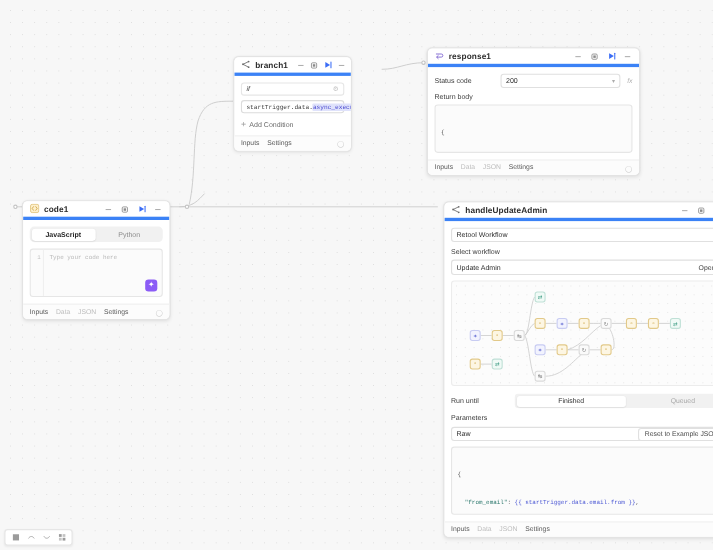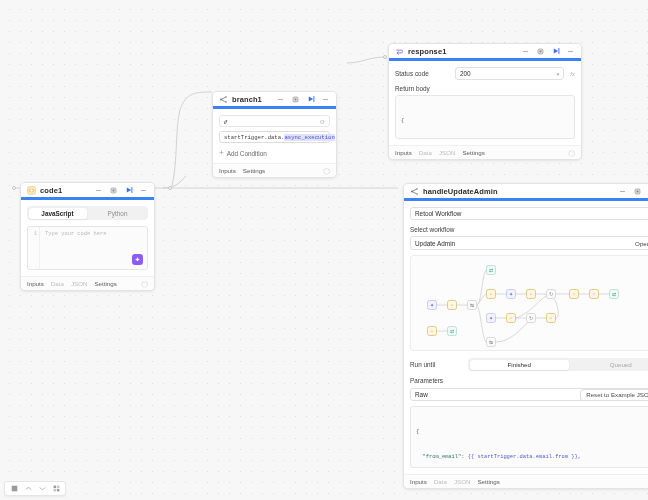--- a/index.html
+++ b/index.html
@@ -80,21 +80,21 @@
     font-family: "Liberation Mono", monospace;
     font-size: 5.4px; line-height: 8.4px;
     color: #4a4a4a; padding: 4px 5px;
     overflow: hidden; white-space: pre;
   }
   .k { color: #2f7a6f; }
   .b { color: #4f5bd5; }
   .pn { color: #555; }
 
   
-  #node-branch { left: 212px; top: 51px; width: 125px; margin-top: 40px; }
+  #node-branch { left: 212px; top: 51px; width: 108px; }
   .cond-row {
     border: 1px solid #e6e6e6; border-radius: 3px;
     background: #fff; height: 12px; display: flex; align-items: center;
     padding: 0 4px; margin-bottom: 4px;
   }
   .cond-if { font-size: 6.2px; color: #3a3a3a; font-style: italic; flex: 1 1 auto; }
   .gear-mini { color: #c4c4c4; font-size: 6px; }
   .expr-box {
     border: 1px solid #dcdcdc; border-radius: 3px;
     background: #fff; height: 12px; display: flex; align-items: center;

